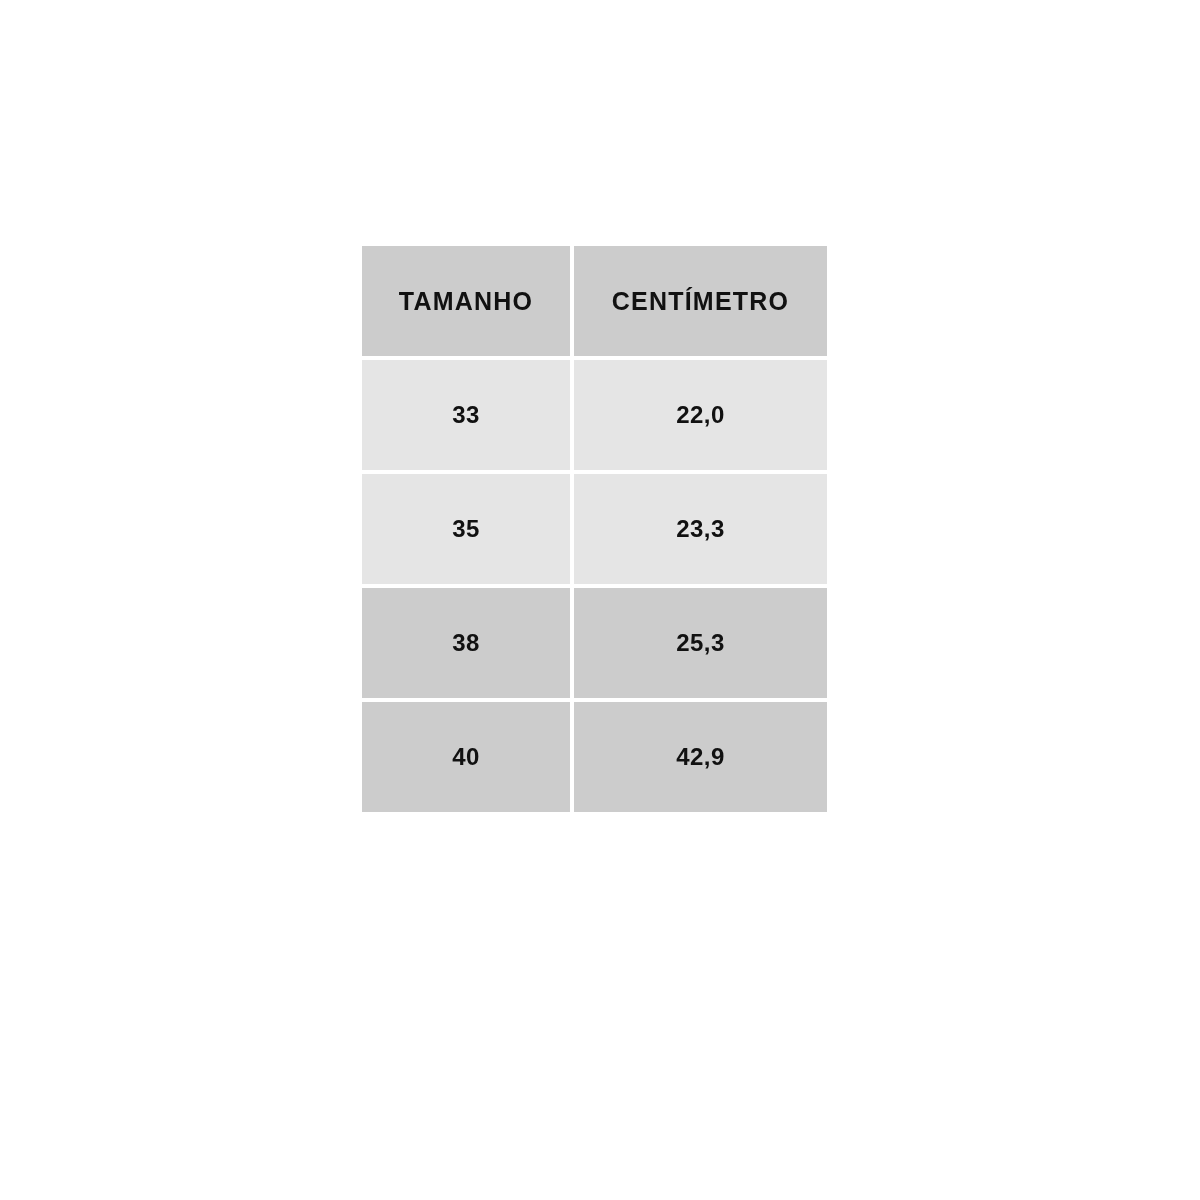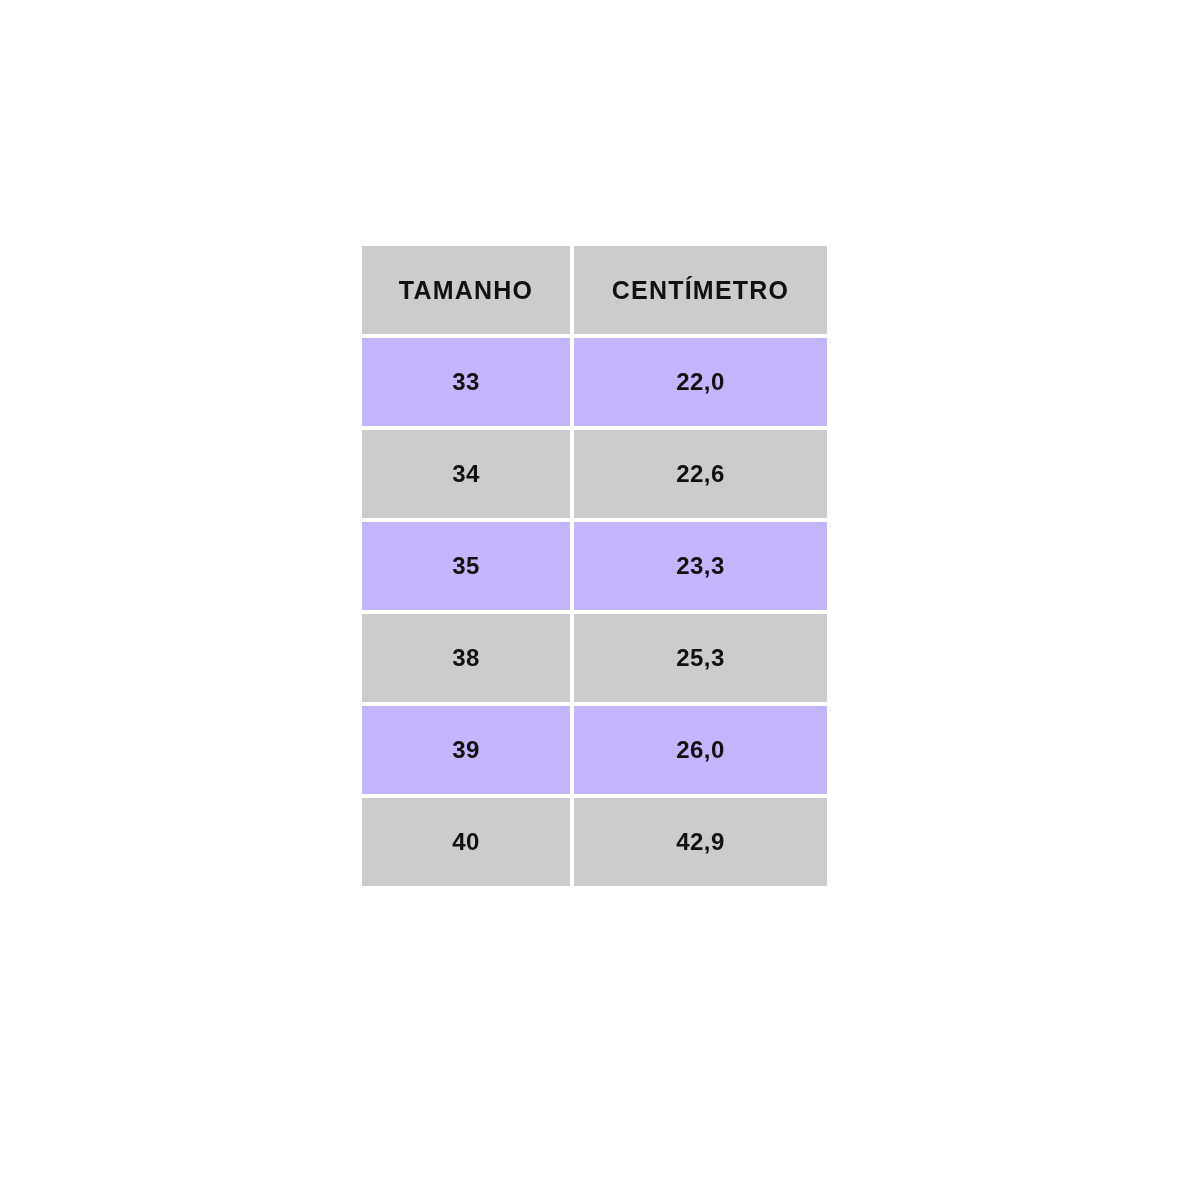--- a/index.html
+++ b/index.html
@@ -32,37 +32,37 @@
     border-spacing: 4px 4px;
     margin: -4px;
     table-layout: fixed;
   }
 
   .size-table col.col-size    { width: 208px; }
   .size-table col.col-measure { width: 253px; }
 
   .size-table th,
   .size-table td {
-    padding: 1px;
+    padding: 12px;
     height: 86px;
     text-align: center;
     vertical-align: middle;
     color: #111111;
   }
 
   .size-table thead th {
     background: #cccccc;
     font-size: 25px;
     font-weight: bold;
     letter-spacing: 1.2px;
     text-transform: uppercase;
   }
 
   .size-table tbody tr.row-light td {
-    background: #c4b5fd;
+    background: #e5e5e5;
   }
 
   .size-table tbody tr.row-dark td {
     background: #cccccc;
   }
 
   .size-table tbody td {
     font-size: 24px;
     font-weight: bold;
     letter-spacing: 0.5px;
@@ -82,35 +82,27 @@
       <tr>
         <th>TAMANHO</th>
         <th>CENTÍMETRO</th>
       </tr>
     </thead>
     <tbody>
       <tr class="row-light">
         <td>33</td>
         <td>22,0</td>
       </tr>
-      <tr class="row-dark">
-        <td>34</td>
-        <td>22,6</td>
-      </tr>
       <tr class="row-light">
         <td>35</td>
         <td>23,3</td>
       </tr>
       <tr class="row-dark">
         <td>38</td>
         <td>25,3</td>
-      </tr>
-      <tr class="row-light">
-        <td>39</td>
-        <td>26,0</td>
       </tr>
       <tr class="row-dark">
         <td>40</td>
         <td>42,9</td>
       </tr>
     </tbody>
   </table>
 
 </div>
 

